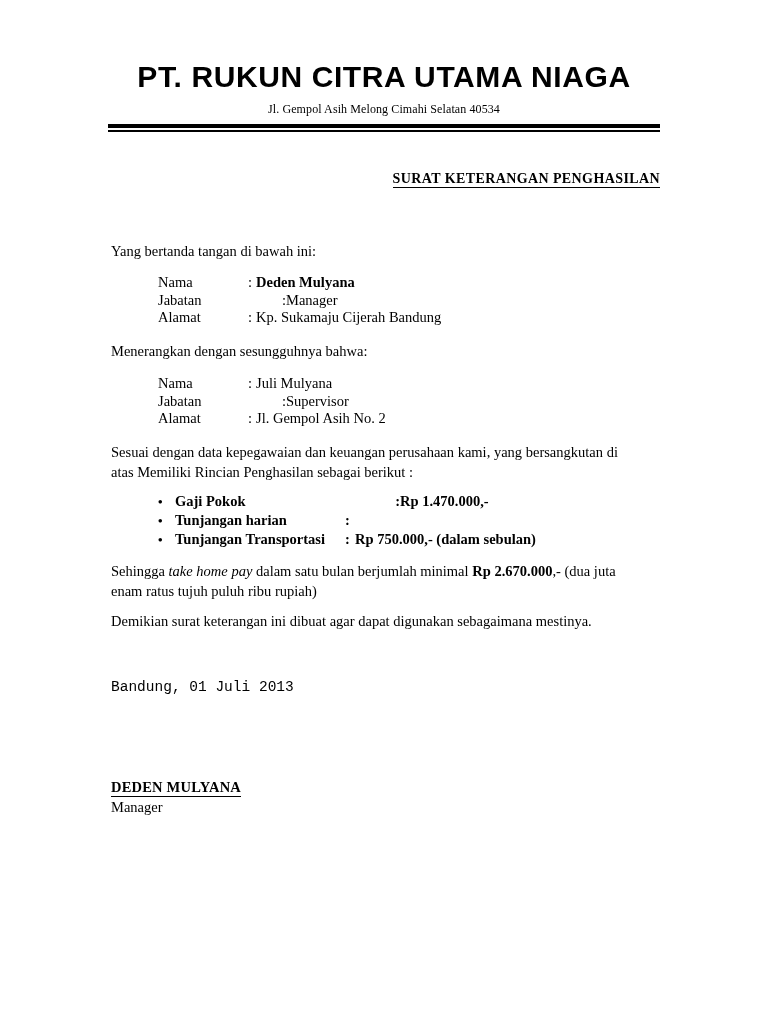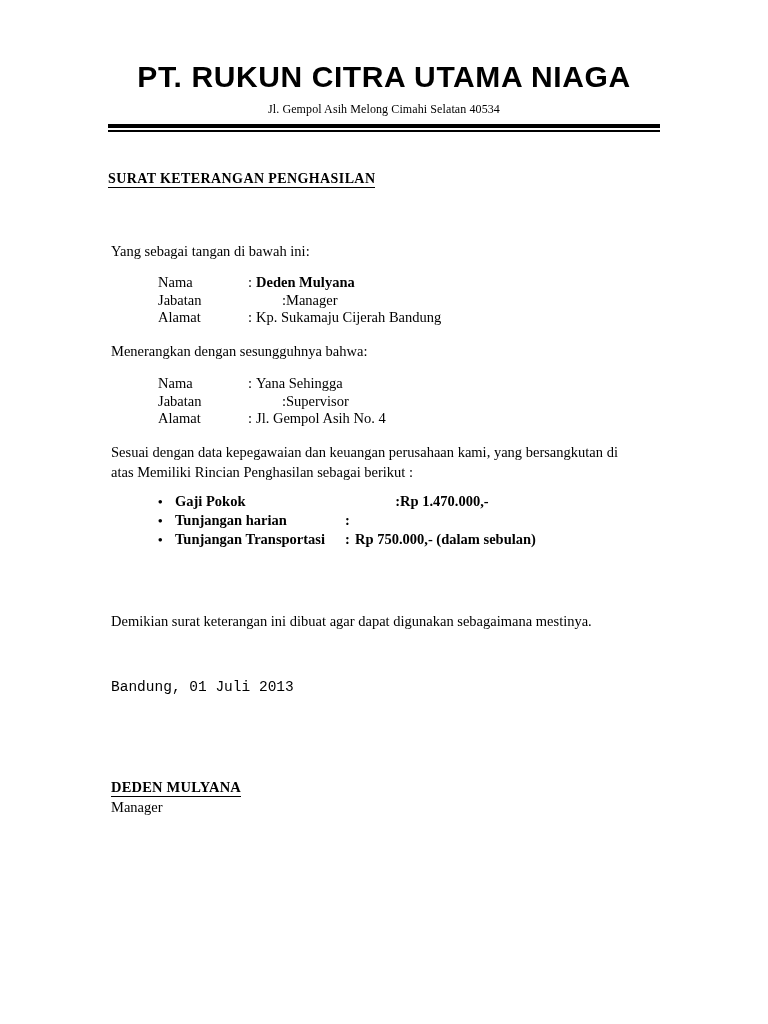--- a/index.html
+++ b/index.html
@@ -70,21 +70,21 @@
     height: 2px;
     background: #000000;
   }
 
   
   .doc-title {
     position: absolute;
     left: 108px;
     top: 171px;
     width: 552px;
-    text-align: left;
+    text-align: right;
     font-size: 14px;
     font-weight: bold;
     letter-spacing: 0.4px;
   }
   .doc-title span {
     border-bottom: 1px solid #000;
     padding-bottom: 1px;
   }
 
   
@@ -200,21 +200,21 @@
   <div class="rule-wrap">
     <div class="rule-thick"></div>
     <div class="rule-gap"></div>
     <div class="rule-thin"></div>
   </div>
 
   <div class="doc-title">
     <span>SURAT KETERANGAN PENGHASILAN</span>
   </div>
 
-  <div class="body-text" style="top:241px;">Yang sebagai tangan di bawah ini:</div>
+  <div class="body-text" style="top:241px;">Yang bertanda tangan di bawah ini:</div>
 
   <div class="id-block" style="top:274px;">
     <div class="id-row">
       <div class="id-label">Nama</div>
       <div class="id-sep">:</div>
       <div class="id-value bold">Deden Mulyana</div>
     </div>
     <div class="id-row">
       <div class="id-label">Jabatan</div>
       <div class="id-sep indent">:</div>
@@ -226,31 +226,31 @@
       <div class="id-value">Kp. Sukamaju Cijerah Bandung</div>
     </div>
   </div>
 
   <div class="body-text" style="top:341px;">Menerangkan dengan sesungguhnya bahwa:</div>
 
   <div class="id-block" style="top:375px;">
     <div class="id-row">
       <div class="id-label">Nama</div>
       <div class="id-sep">:</div>
-      <div class="id-value">Yana Sehingga</div>
+      <div class="id-value">Juli Mulyana</div>
     </div>
     <div class="id-row">
       <div class="id-label">Jabatan</div>
       <div class="id-sep indent">:</div>
       <div class="id-value">Supervisor</div>
     </div>
     <div class="id-row">
       <div class="id-label">Alamat</div>
       <div class="id-sep">:</div>
-      <div class="id-value">Jl. Gempol Asih No. 4</div>
+      <div class="id-value">Jl. Gempol Asih No. 2</div>
     </div>
   </div>
 
   <div class="body-text" style="top:442px;">
     <span>Sesuai dengan data kepegawaian dan keuangan perusahaan kami, yang bersangkutan di</span>
     <br>
     <span>atas Memiliki Rincian Penghasilan sebagai berikut :</span>
   </div>
 
   <div class="salary-list" style="top:492px;">
@@ -266,20 +266,25 @@
       <div class="salary-sep">:</div>
     </div>
     <div class="salary-row">
       <div class="bullet">•</div>
       <div class="salary-label">Tunjangan Transportasi</div>
       <div class="salary-sep">:</div>
       <div class="salary-amount">Rp 750.000,- (dalam sebulan)</div>
     </div>
   </div>
 
+  <div class="body-text" style="top:561px;">
+    <span>Sehingga </span><span class="ital">take home pay</span><span> dalam satu bulan berjumlah minimal </span><span class="bold">Rp 2.670.000</span><span>,- (dua juta</span>
+    <br>
+    <span>enam ratus tujuh puluh ribu rupiah)</span>
+  </div>
 
   <div class="body-text" style="top:611px;">Demikian surat keterangan ini dibuat agar dapat digunakan sebagaimana mestinya.</div>
 
   <div class="body-text" style="top:677px;font-family:Liberation Mono, monospace;">Bandung, 01 Juli 2013</div>
 
   <div class="sign-name">
     <span>DEDEN MULYANA</span>
   </div>
   <div class="sign-role">Manager</div>
 

